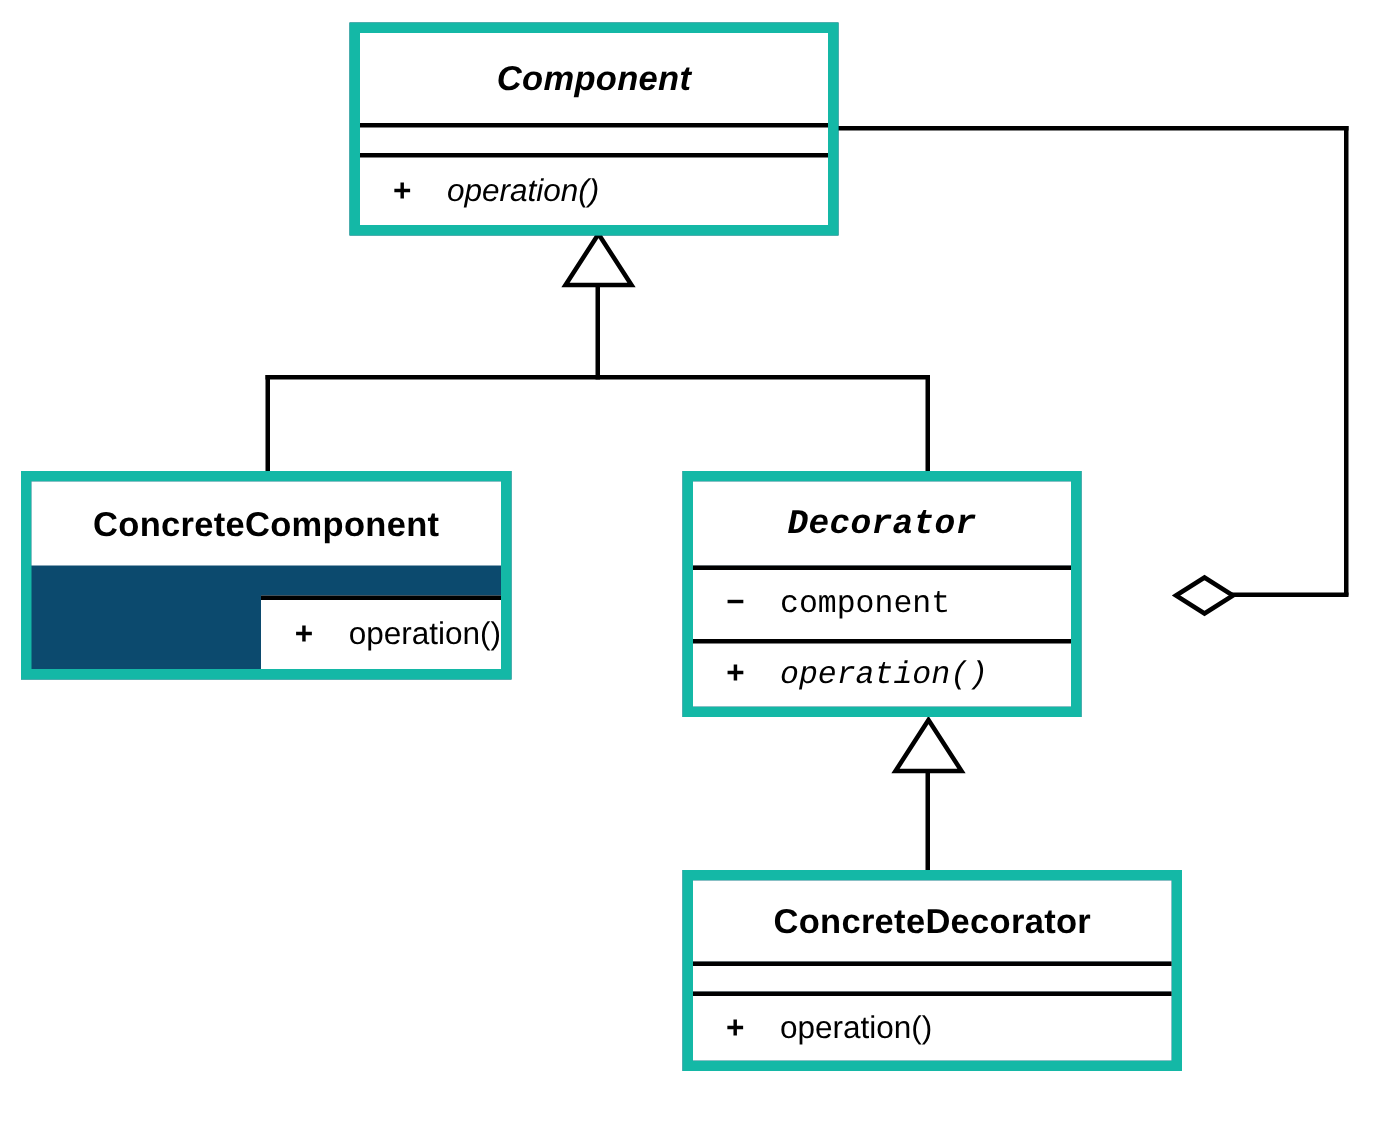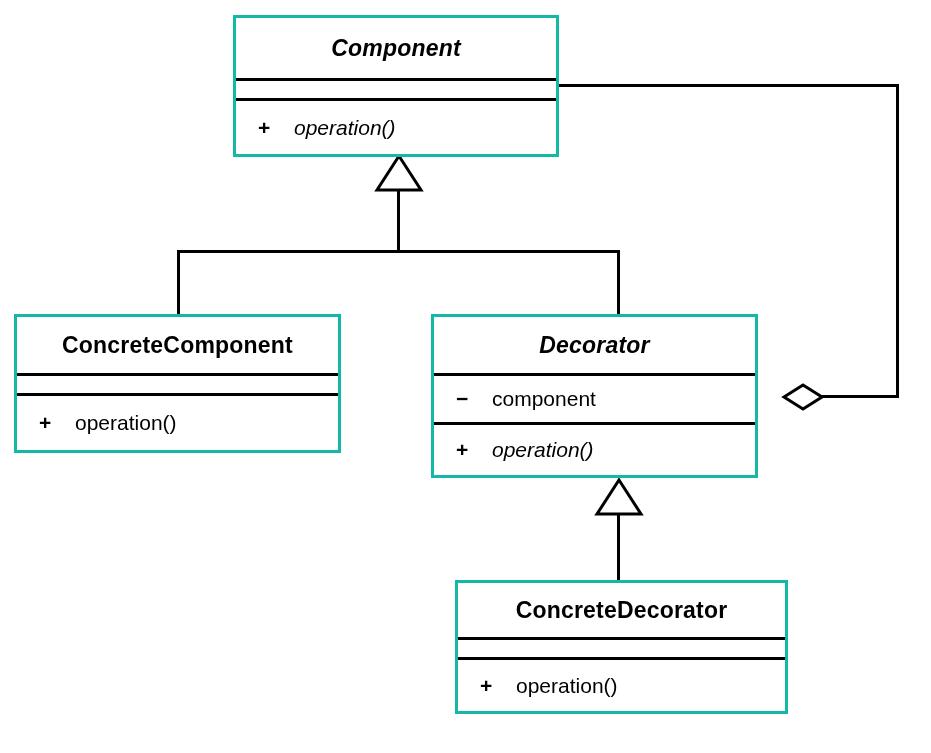--- a/index.html
+++ b/index.html
@@ -17,21 +17,21 @@
     height: 753px;
     background: #ffffff;
     overflow: hidden;
   }
 
   
   .uml-class {
     position: absolute;
     box-sizing: border-box;
     background: #0c4a6e;
-    border: 3px solid #14b8a6;
+    border: 7px solid #14b8a6;
     display: flex;
     flex-direction: column;
   }
   .compartment {
     box-sizing: border-box;
     display: flex;
     align-items: center;
     background: #ffffff;
   }
   .compartment.sep {
@@ -112,29 +112,29 @@
   </svg>
 
   <div class="uml-class" style="left:233px; top:15px; width:326px; height:142px;">
     <div class="compartment class-name abstract" style="height:60px;">Component</div>
     <div class="compartment sep empty-compartment"></div>
     <div class="compartment sep member-row" style="flex:1;">
       <span class="vis">+</span><span class="mname abstract">operation()</span>
     </div>
   </div>
 
-  <div class="uml-class" style="left:14px; top:314px; width:327px; height:139px;">
+  <div class="uml-class" style="left:14px; top:314px; width:327px; height:139px;align-items:flex-end;">
     <div class="compartment class-name" style="height:56px;">ConcreteComponent</div>
     <div class="compartment sep empty-compartment"></div>
     <div class="compartment sep member-row" style="flex:1;">
       <span class="vis">+</span><span class="mname">operation()</span>
     </div>
   </div>
 
-  <div class="uml-class" style="left:431px; top:314px; width:327px; height:164px;">
+  <div class="uml-class" style="left:455px; top:314px; width:266px; height:164px;font-family:Liberation Mono, monospace;">
     <div class="compartment class-name abstract" style="height:56px;">Decorator</div>
     <div class="compartment sep member-row" style="height:49px;">
       <span class="vis">−</span><span class="mname">component</span>
     </div>
     <div class="compartment sep member-row" style="flex:1;">
       <span class="vis">+</span><span class="mname abstract">operation()</span>
     </div>
   </div>
 
   <div class="uml-class" style="left:455px; top:580px; width:333px; height:134px;">

